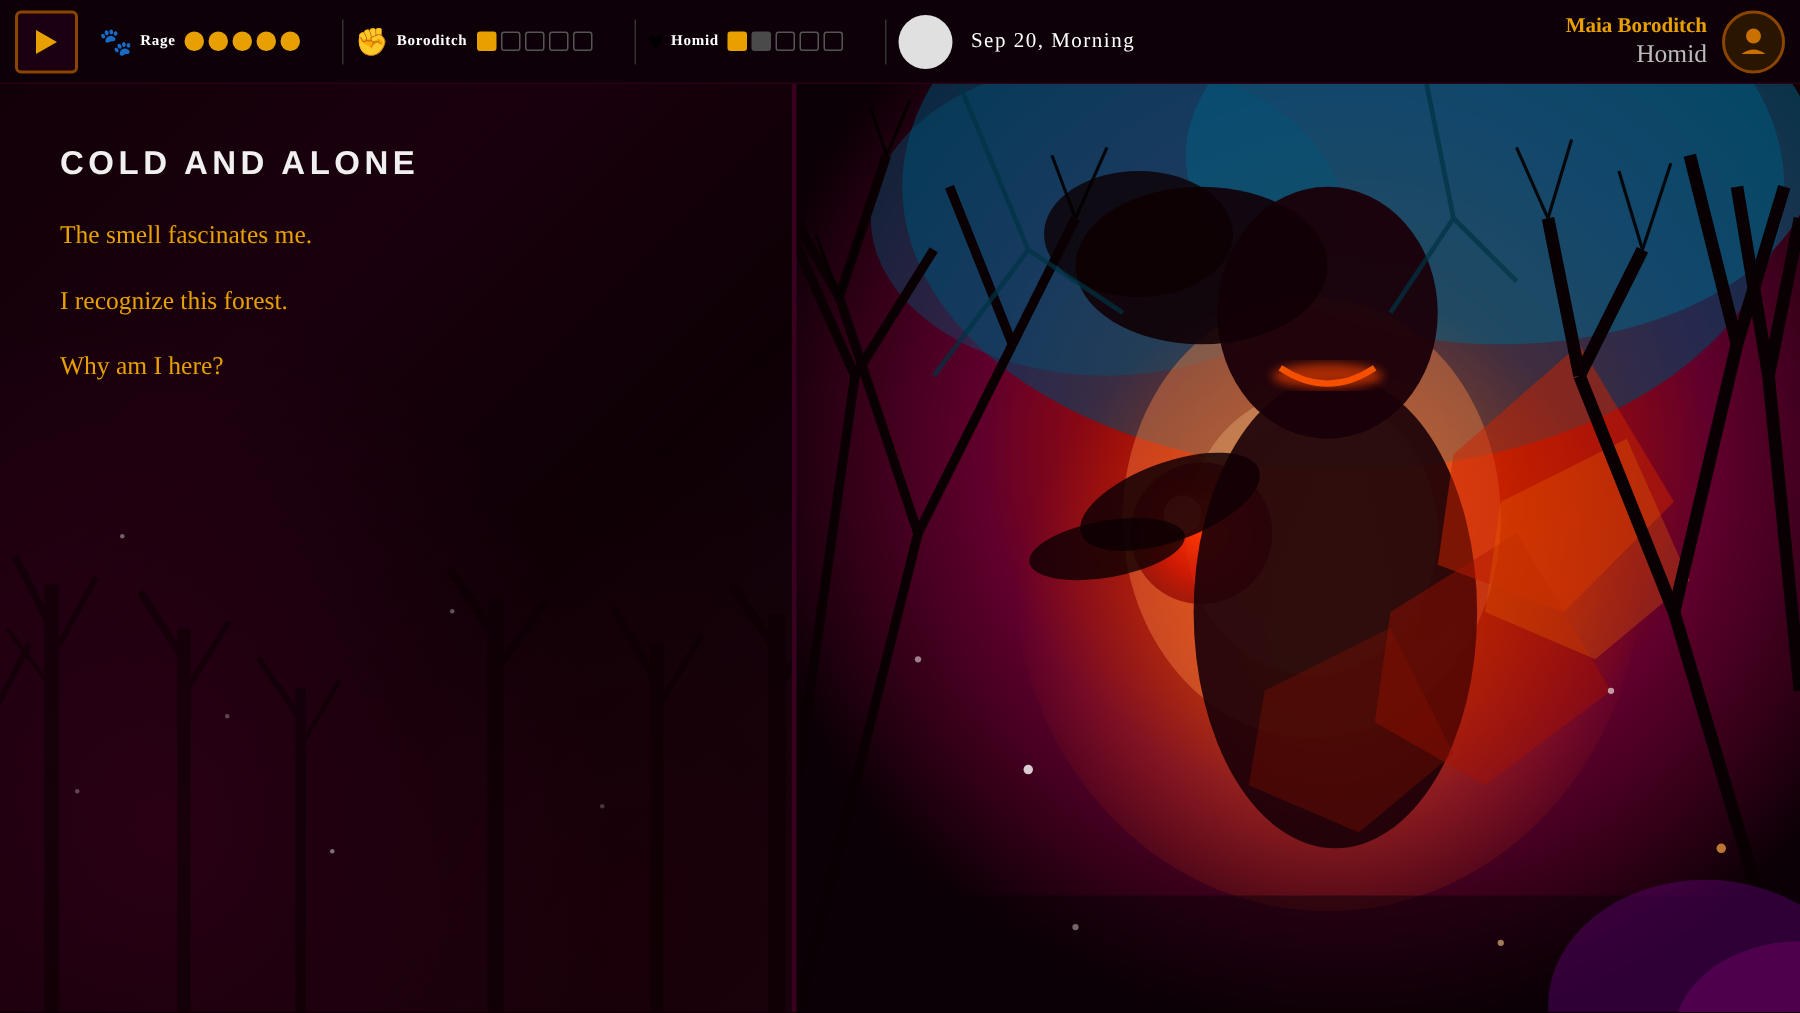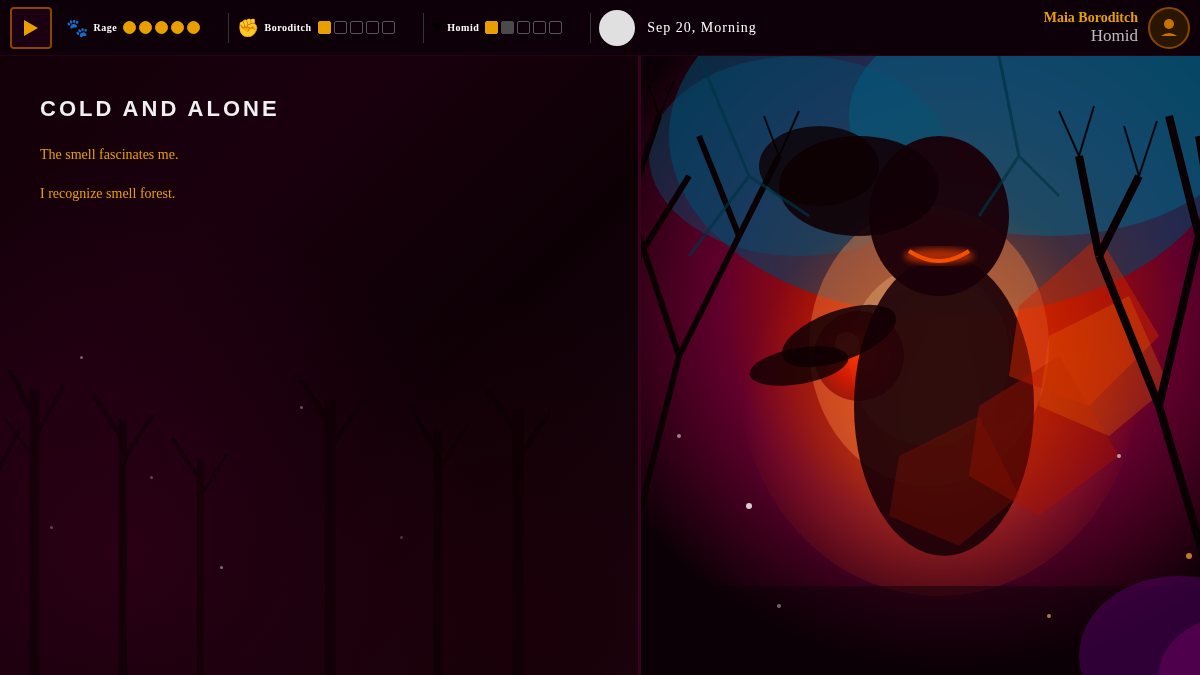--- a/index.html
+++ b/index.html
@@ -131,21 +131,21 @@
 
     
     #main {
       display: flex;
       width: 100%;
       height: 619px;
     }
 
     
     #left-panel {
-      width: 638px;
+      width: 528px;
       height: 100%;
       background: linear-gradient(135deg, #120008 0%, #1a000d 30%, #0d0005 60%, #1a0510 100%);
       position: relative;
       padding: 40px 35px 30px 40px;
       overflow: hidden;
       flex-shrink: 0;
     }
 
     
     #left-panel::before {
@@ -199,21 +199,21 @@
     .choices {
       display: flex;
       flex-direction: column;
       gap: 10px;
       position: relative;
       z-index: 2;
     }
 
     .choice-item {
       color: #e8a000;
-      font-size: 14px;
+      font-size: 17px;
       cursor: pointer;
       padding: 4px 0;
       line-height: 1.5;
       transition: color 0.2s;
     }
 
     
     .sparkle {
       position: absolute;
       width: 3px;
@@ -372,21 +372,22 @@
     <div class="sparkle" style="left:300px;top:350px;opacity:0.6"></div>
     <div class="sparkle" style="left:400px;top:480px;opacity:0.4"></div>
     <div class="sparkle" style="left:220px;top:510px;opacity:0.8"></div>
     <div class="sparkle" style="left:50px;top:470px;opacity:0.5"></div>
 
     <h1 class="chapter-title">Cold and Alone</h1>
 
 
     <div class="choices">
       <div class="choice-item">The smell fascinates me.</div>
-      <div class="choice-item">I recognize smell forest.</div>
+      <div class="choice-item">I recognize this forest.</div>
+      <div class="choice-item">Why am I here?</div>
     </div>
   </div>
 
   <div id="right-panel">
     <div class="illustration">
       <svg width="100%" height="100%" viewBox="0 0 640 619" xmlns="http://www.w3.org/2000/svg" preserveAspectRatio="xMidYMid slice">
 
         <defs>
           <radialGradient id="bgGrad" cx="55%" cy="40%" r="60%">
             <stop offset="0%" stop-color="#ff4400" stop-opacity="0.9"></stop>

